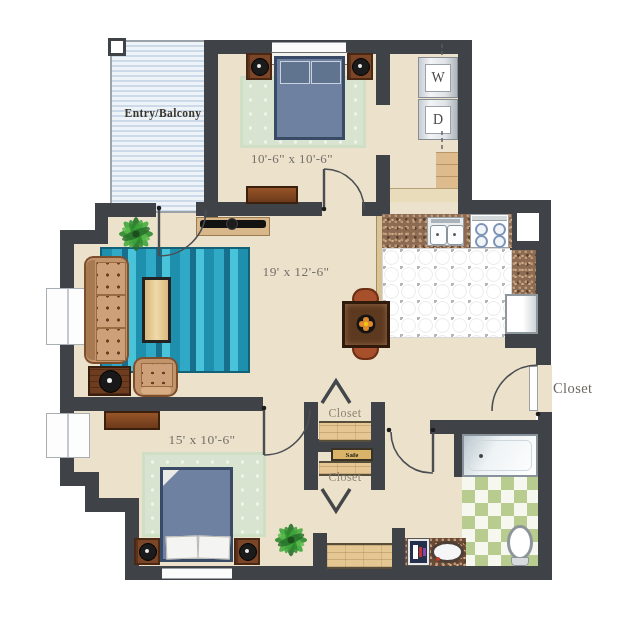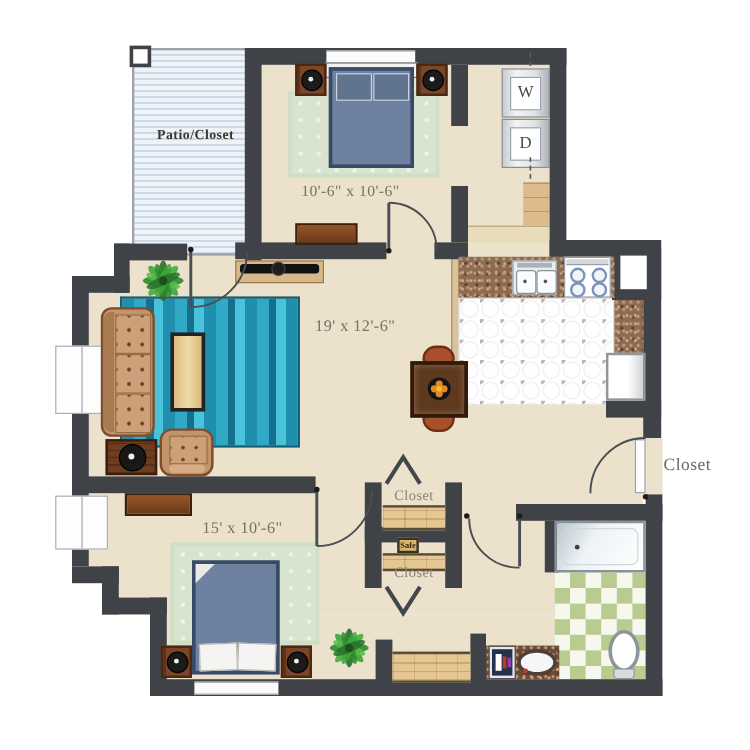--- a/index.html
+++ b/index.html
@@ -36,21 +36,21 @@
   <div class="floor" style="left:218px;top:54px;width:240px;height:162px;"></div>
   <div class="floor" style="left:95px;top:203px;width:441px;height:309px;"></div>
   <div class="floor" style="left:139px;top:512px;width:397px;height:54px;"></div>
   <div class="floor" style="left:74px;top:243px;width:30px;height:230px;"></div>
   <div class="floor" style="left:85px;top:473px;width:60px;height:39px;"></div>
   <div class="floor" style="left:536px;top:365px;width:16px;height:47px;"></div>
 
   <div class="abs" style="left:110px;top:40px;width:106px;height:173px;border:2px solid #9ba2a9;box-sizing:border-box;
        background:repeating-linear-gradient(180deg,#eef3f8 0 3px,#ccd9e8 3px 5px);"></div>
   <div class="abs" style="left:108px;top:38px;width:18px;height:18px;background:#fff;border:3px solid #3f4247;box-sizing:border-box;"></div>
-  <div class="lbl" style="left:163px;top:113px;font-size:11.5px;font-weight:bold;color:#3a362c;">Patio/Closet</div>
+  <div class="lbl" style="left:163px;top:113px;font-size:11.5px;font-weight:bold;color:#3a362c;">Entry/Balcony</div>
 
   <div class="abs" style="left:436px;top:152px;width:22px;height:36px;
        background:#ddbb8d;background-image:repeating-linear-gradient(0deg,transparent 0 11px,rgba(120,80,30,.35) 11px 12px);"></div>
   <div class="abs" style="left:390px;top:188px;width:68px;height:13px;background:#e9dcba;border-top:1px solid #b7a277;"></div>
   <div class="abs" style="left:376px;top:214px;width:6px;height:124px;background:#d9c49a;border-left:1px solid #a78c5e;"></div>
   <div class="abs" style="left:382px;top:248px;width:130px;height:90px;background:#fff;
        background-image:radial-gradient(circle at 8.5px 8.5px,#ffffff 5.8px,#ececec 7px,transparent 7.7px),
                         radial-gradient(circle at 0 0,#b5b5b5 3px,transparent 3.4px);
        background-size:17px 17px;border:1px solid #d8d8d8;box-sizing:border-box;"></div>
   <div class="abs" style="left:462px;top:477px;width:76px;height:89px;
@@ -184,21 +184,21 @@
   <div class="abs" style="left:163px;top:470px;width:0;height:0;border-top:16px solid #e9e9e6;border-right:16px solid transparent;"></div>
   <div class="abs" style="left:166px;top:536px;width:30px;height:21px;background:#f4f4f2;border:1px solid #b9b9b2;transform:rotate(-2deg);"></div>
   <div class="abs" style="left:198px;top:536px;width:30px;height:21px;background:#f4f4f2;border:1px solid #b9b9b2;transform:rotate(2deg);"></div>
   <div class="nightstand" style="left:134px;top:538px;"></div>
   <div class="lamp" style="left:139px;top:543px;"></div>
   <div class="nightstand" style="left:234px;top:538px;"></div>
   <div class="lamp" style="left:239px;top:543px;"></div>
 
   <div class="woodshelf" style="left:319px;top:421px;width:52px;height:17px;"></div>
   <div class="lbl" style="left:345px;top:413px;font-size:12px;color:#8b8374;">Closet</div>
-  <div class="abs" style="left:331px;top:448px;width:18px;height:13px;background:#d9b469;border:2px solid #3a3223;box-sizing:border-box;
+  <div class="abs" style="left:331px;top:448px;width:42px;height:13px;background:#d9b469;border:2px solid #3a3223;box-sizing:border-box;
        display:flex;align-items:center;justify-content:center;">
     <span style="font-size:7px;font-weight:bold;color:#241f14;font-family:'Liberation Serif',serif;">Safe</span>
     </div>
   <div class="woodshelf" style="left:319px;top:461px;width:52px;height:11px;"></div>
   <div class="lbl" style="left:345px;top:477px;font-size:12px;color:#8b8374;">Closet</div>
   <div class="woodshelf" style="left:327px;top:543px;width:65px;height:22px;"></div>
 
   <div class="abs" style="left:462px;top:434px;width:76px;height:43px;border:2px solid #88929a;box-sizing:border-box;
        background:linear-gradient(120deg,#b9c6cd,#eef3f5 40%,#ffffff);">
     <div style="position:absolute;left:4px;top:4px;right:4px;bottom:4px;border:1px solid #cfd8dd;border-radius:6px;"></div>

